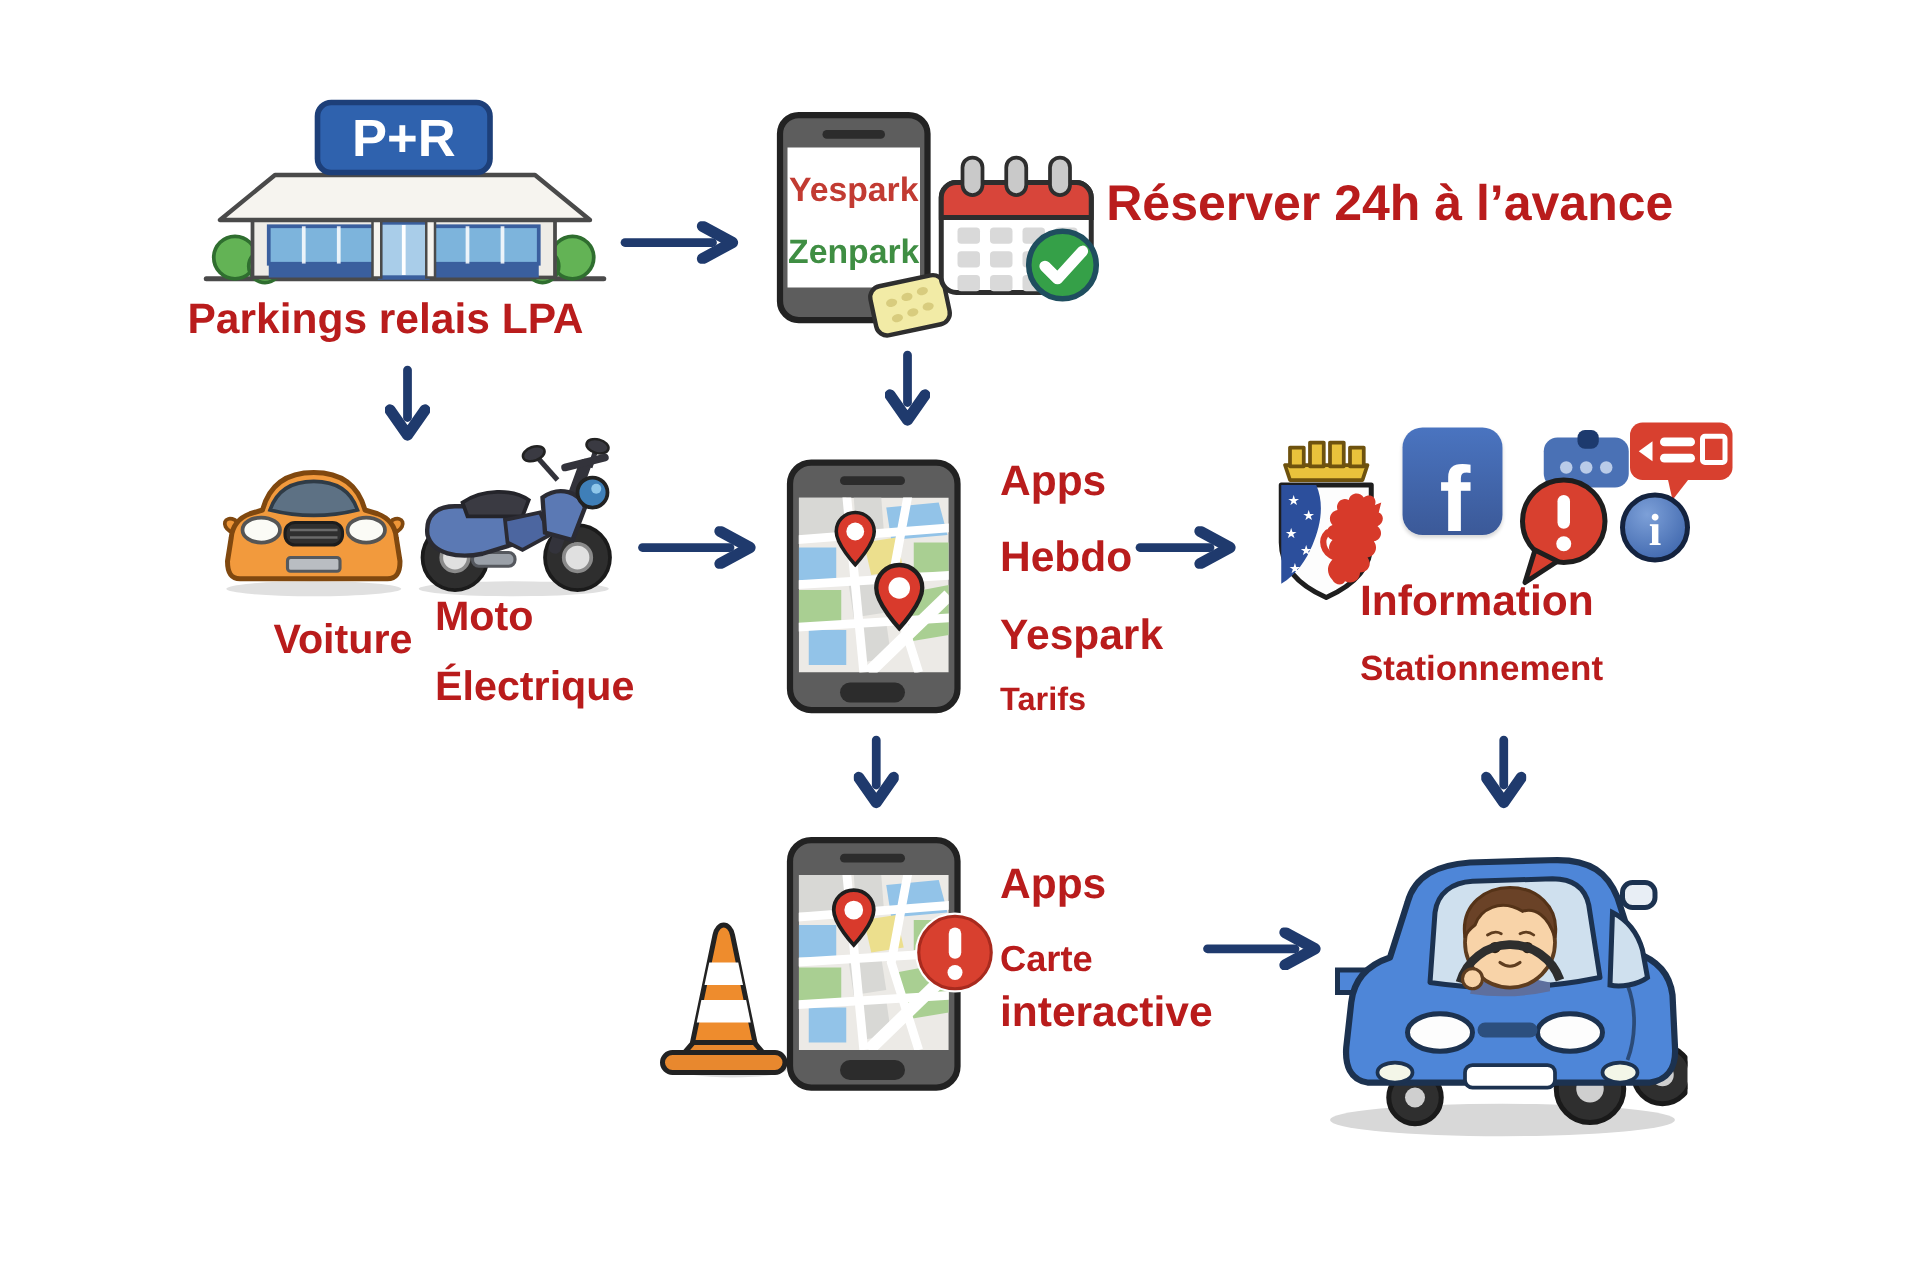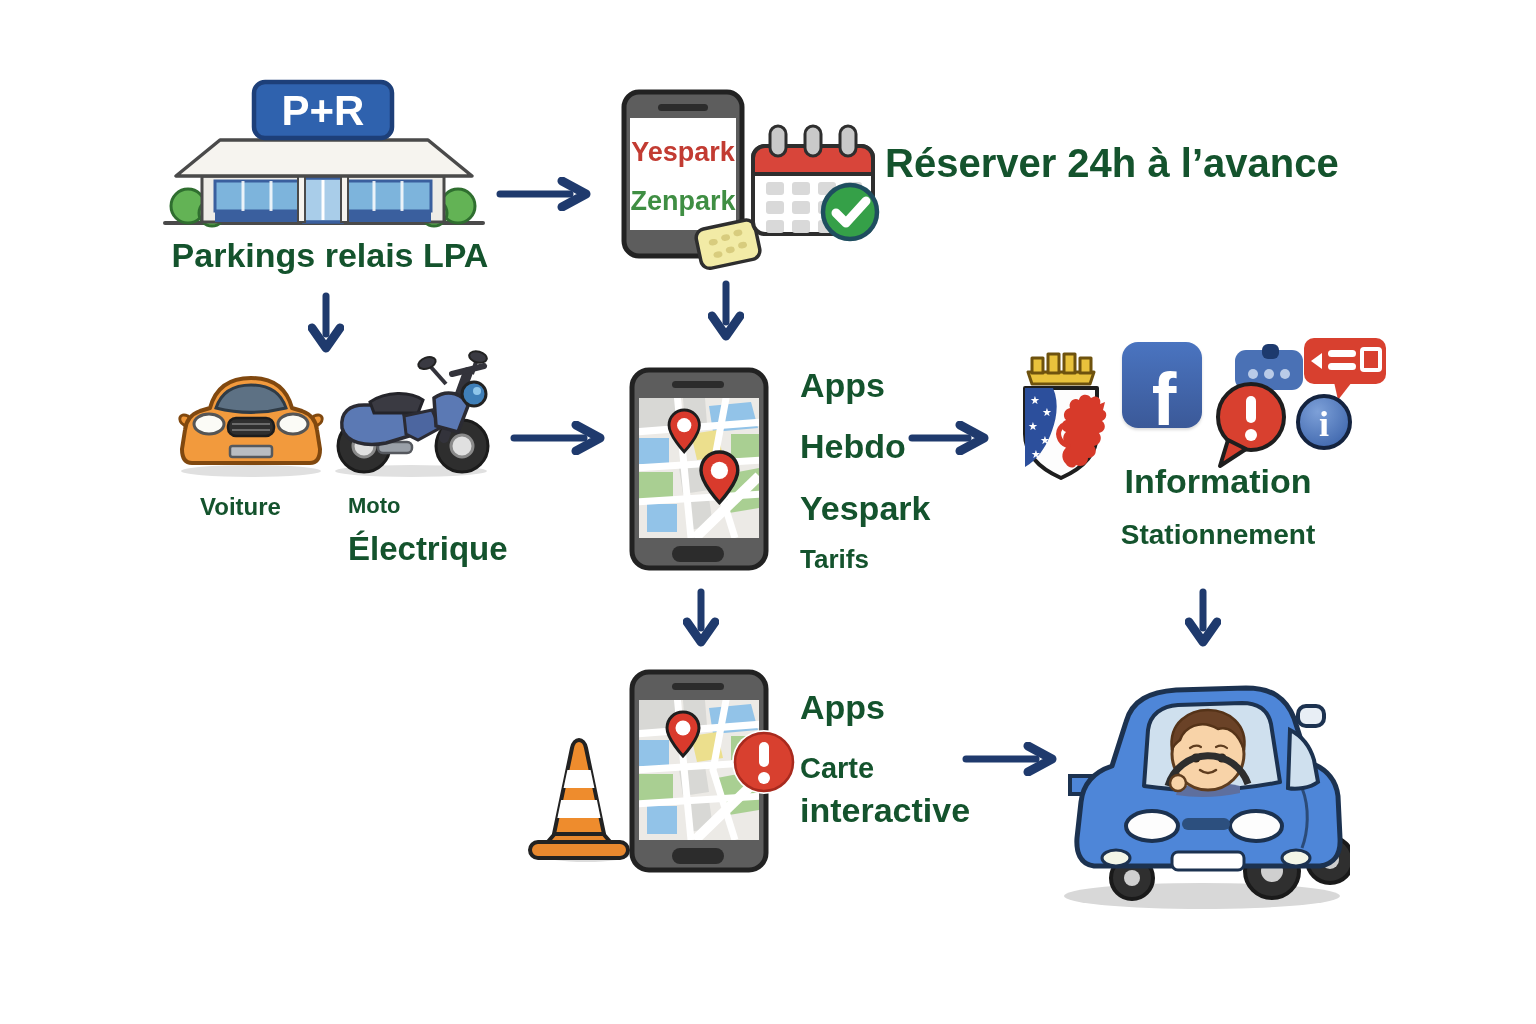--- a/index.html
+++ b/index.html
@@ -1,22 +1,22 @@
 <!DOCTYPE html>
 <html><head>
 <meta charset="utf-8">
 <style>
   html,body{margin:0;padding:0;}
   body{
     width:1536px;height:1024px;position:relative;overflow:hidden;
     background:#ffffff;font-family:"Liberation Sans", sans-serif;
   }
   .abs{position:absolute;}
-  .lbl{color:#14532d;font-weight:bold;line-height:1.05;}
-  .center{text-align:center;}
+  .lbl{color:#b91c1c;font-weight:bold;line-height:1.05;}
+  .center{text-align:left;}
   svg{display:block;}
   .fb{
     border-radius:16px;
     background:linear-gradient(180deg,#4a74c0 0%,#3b5998 100%);
     box-shadow:0 2px 3px rgba(0,0,0,.15);
     position:relative;overflow:hidden;
   }
   .fb span{
     position:absolute;left:50%;bottom:-14px;transform:translateX(-42%);
     color:#fff;font-weight:bold;font-size:74px;
@@ -146,22 +146,22 @@
   <rect x="52" y="92" width="34" height="11" rx="5" fill="#9aa0a8" stroke="#55585e" stroke-width="2.5"></rect>
   <path d="M142,22 L118,88" stroke="#33333b" stroke-width="10" stroke-linecap="round"></path>
   <path d="M126,24 L158,16" stroke="#33333b" stroke-width="6" stroke-linecap="round"></path>
   <path d="M16,78 C14,62 24,55 38,55 L64,55 C72,55 78,61 80,69 L83,86 L60,93 C40,97 20,93 16,78 Z" fill="#5b79b4" stroke="#2b2b33" stroke-width="3.5" stroke-linejoin="round"></path>
   <path d="M44,52 C60,41 84,41 97,50 L92,63 L48,63 Z" fill="#3a3a42" stroke="#24242a" stroke-width="3"></path>
   <path d="M78,66 L106,60 L114,78 L92,90 L80,84 Z" fill="#4c66a0" stroke="#2b2b33" stroke-width="3"></path>
   <path d="M108,48 C122,38 138,44 142,56 L132,82 L110,76 Z" fill="#5b79b4" stroke="#2b2b33" stroke-width="3.5"></path>
   <circle cx="148" cy="44" r="12" fill="#3f7fb8" stroke="#222222" stroke-width="3"></circle>
   <circle cx="151" cy="41" r="4" fill="#8fc6ea"></circle>
 </svg>
-<div class="abs lbl" style="left:200px;top:494px;width:130px;font-size:24px;text-align:left">Voiture</div>
-<div class="abs lbl" style="left:348px;top:494px;font-size:22px">Moto</div>
+<div class="abs lbl" style="left:200px;top:494px;width:130px;font-size:33px;text-align:right">Voiture</div>
+<div class="abs lbl" style="left:348px;top:476px;font-size:33px">Moto</div>
 <div class="abs lbl" style="left:348px;top:532px;font-size:33px">Électrique</div>
 
 <svg class="abs" style="left:510px;top:421px" width="104" height="34" viewBox="0 0 104 34">
   <line x1="4" y1="17" x2="74" y2="17" stroke="#1f3a6d" stroke-width="7" stroke-linecap="round"></line>
   <polyline points="66,4 90,17 66,30" fill="none" stroke="#1f3a6d" stroke-width="9" stroke-linecap="round" stroke-linejoin="round"></polyline>
 </svg>
 
 <svg class="abs" style="left:628px;top:366px" width="142" height="206" viewBox="0 0 142 206">
   <rect x="4" y="4" width="134" height="198" rx="17" fill="#5d5d5d" stroke="#222222" stroke-width="5"></rect>
   <rect x="44" y="15" width="52" height="7" rx="3.5" fill="#2c2c2c"></rect>

